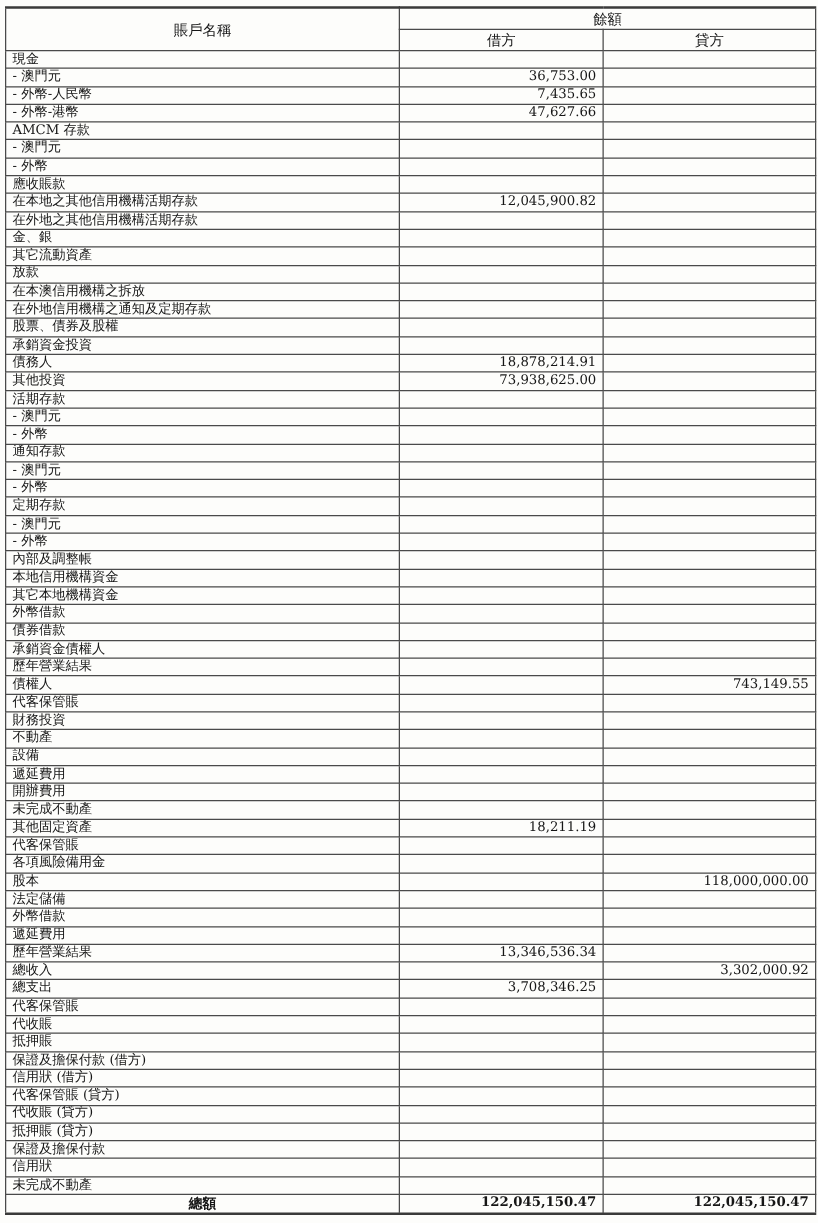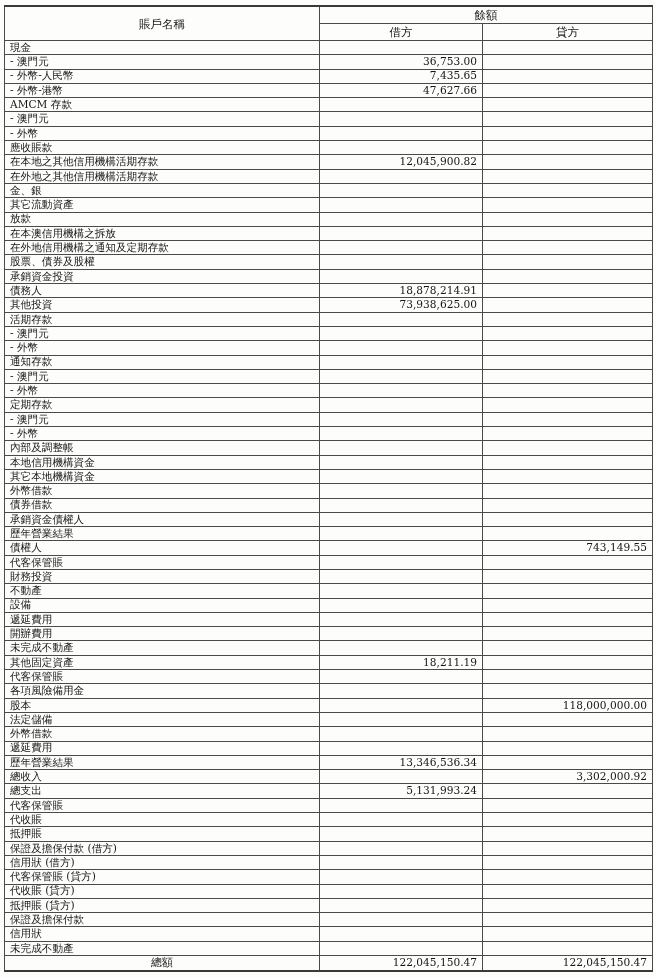--- a/index.html
+++ b/index.html
@@ -57,20 +57,21 @@
     text-align: left;
     padding-left: 6px;
   }
   td.num {
     text-align: right;
     padding-right: 5px;
     font-size: 10.8px;
   }
   tfoot tr {
     height: 15px;
+    font-weight: bold;
   }
   tfoot td.total-label {
     text-align: center;
     font-size: 11px;
   }
   tfoot td {
     border-top: 1.5px solid #3a3a3a;
   }
   
   tbody td {
@@ -407,21 +408,21 @@
         </tr>
 
         <tr>
           <td class="name">總收入</td>
           <td class="num"></td>
           <td class="num">3,302,000.92</td>
         </tr>
 
         <tr>
           <td class="name">總支出</td>
-          <td class="num">5,131,993.24</td>
+          <td class="num">3,708,346.25</td>
           <td class="num"></td>
         </tr>
 
         <tr>
           <td class="name">代客保管賬</td>
           <td class="num"></td>
           <td class="num"></td>
         </tr>
 
         <tr>

